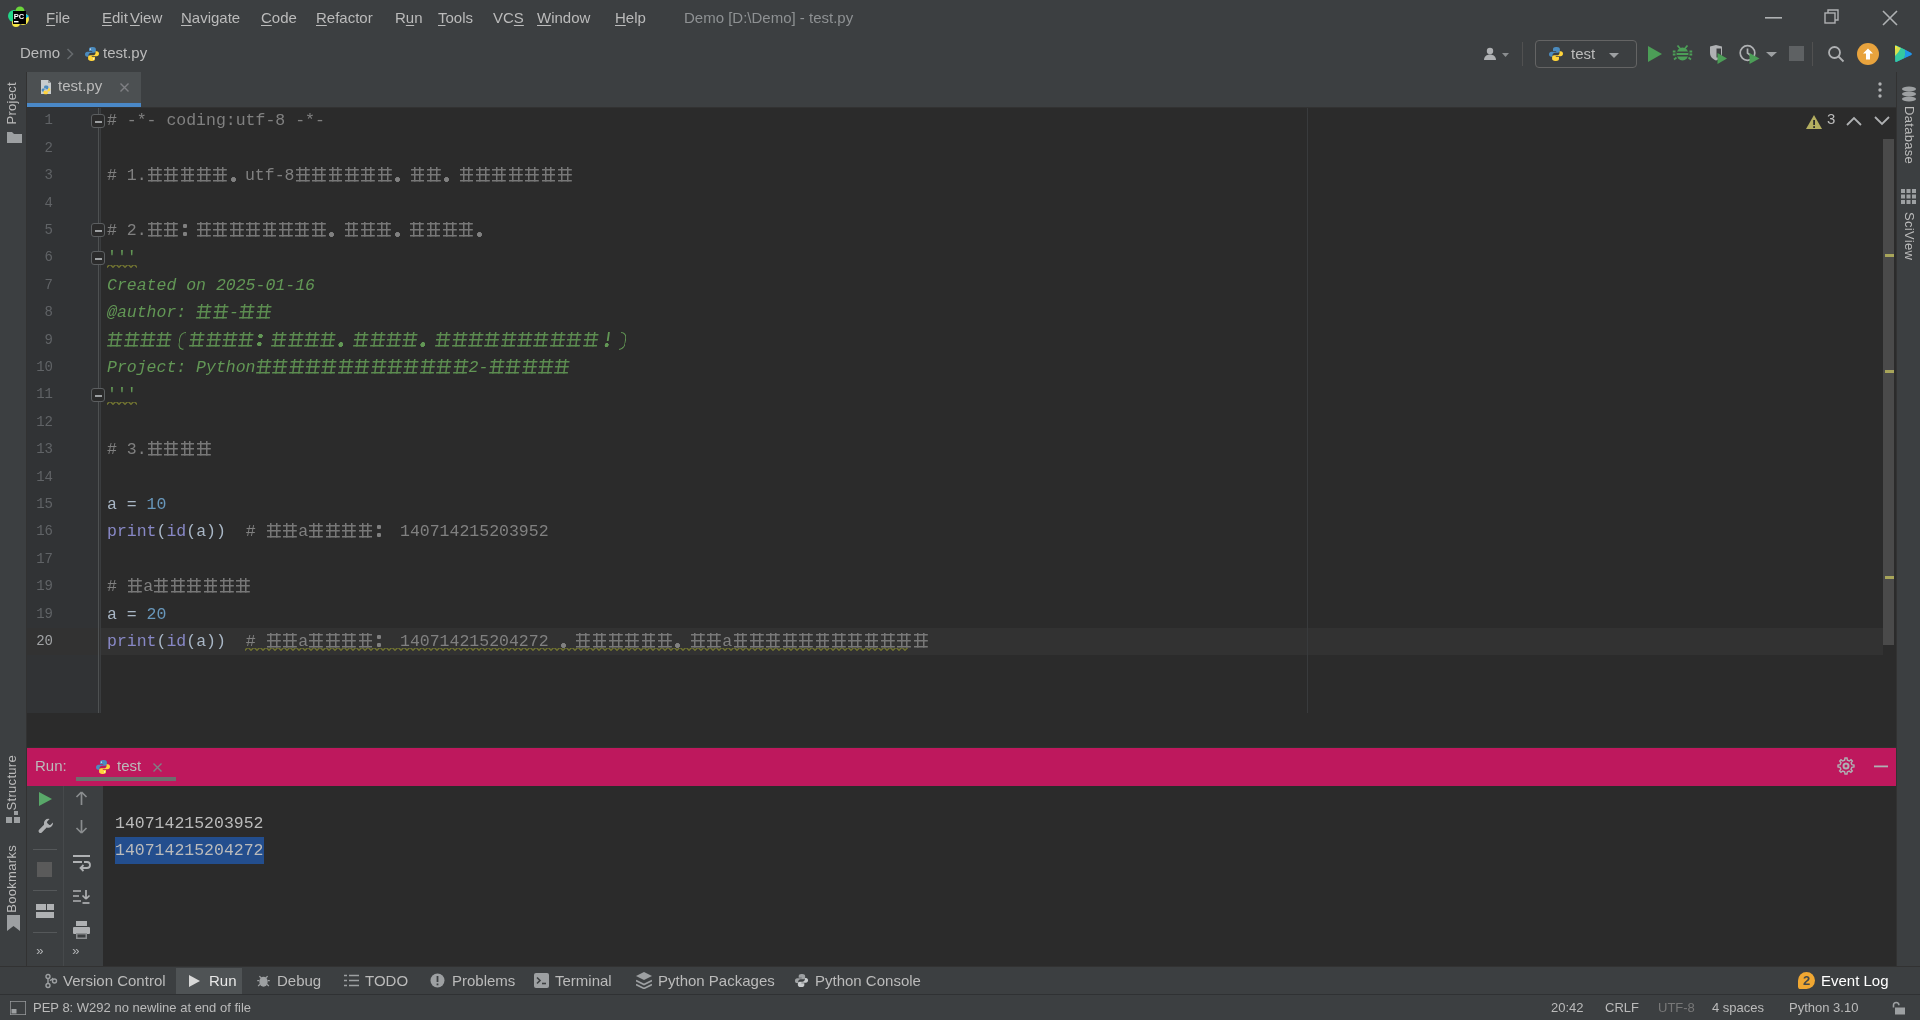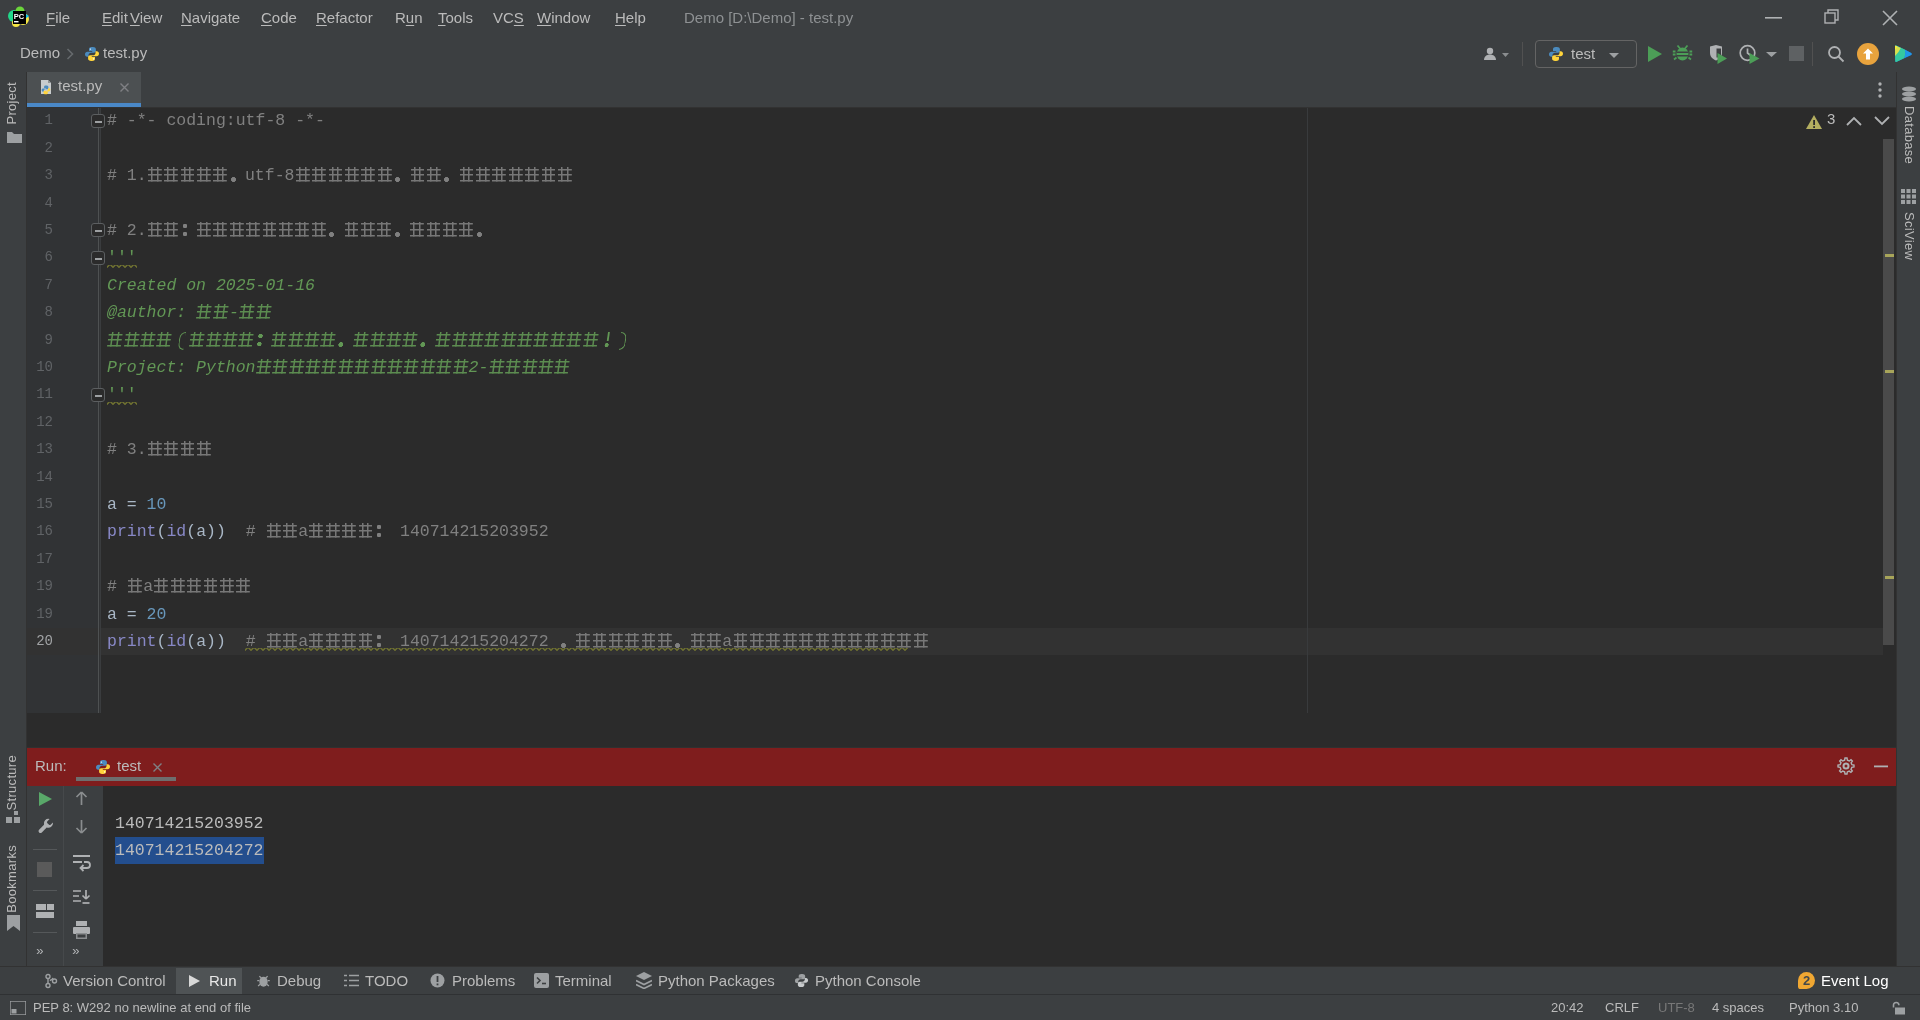--- a/index.html
+++ b/index.html
@@ -54,21 +54,21 @@
  linear-gradient(currentColor,currentColor) 6.5px 0/1.8px 9px no-repeat,
  radial-gradient(circle at 7.4px 13px,currentColor 0 1.8px,transparent 2.2px)}
 .wavy{position:absolute;height:3px;background:
  linear-gradient(45deg,transparent 62%,#6E7030 68%,#6E7030 85%,transparent 91%),
  linear-gradient(-45deg,transparent 62%,#6E7030 68%,#6E7030 85%,transparent 91%);
  background-size:6px 3px}
 
 .fold{position:absolute;left:64px;width:14px;height:14px;border:1px solid #5C5F61;border-radius:3px;background:#2B2B2B}
 .fold::after{content:"";position:absolute;left:3px;top:6px;width:7px;height:1.5px;background:#9DA0A2}
 
-#runhdr{left:27px;top:747px;width:1869px;height:39px;background:#7f1d1d;border-top:1px solid #303030}
+#runhdr{left:27px;top:747px;width:1869px;height:39px;background:#be185d;border-top:1px solid #303030}
 #runbody{left:27px;top:786px;width:1869px;height:180px;background:#3C3F41}
 #console{position:absolute;left:76px;top:0;width:1793px;height:180px;background:#2B2B2B}
 .conline{position:absolute;left:88px;white-space:pre;font-family:"Liberation Mono",monospace;font-size:16.5px;color:#BBBBBB;height:27px;line-height:27px}
 
 #toolwin{left:0;top:966px;width:1920px;height:28px;background:#3C3F41;border-top:1px solid #323232}
 .twb{position:absolute;top:0;height:27px;line-height:27px;color:#BBBBBB;font-size:15px}
 #statusbar{left:0;top:994px;width:1920px;height:26px;background:#3C3F41;border-top:1px solid #2F3133}
 .sbi{position:absolute;top:0;height:25px;line-height:25px;color:#BBBBBB;font-size:13px}
 
 #rightstrip{left:1896px;top:72px;width:24px;height:894px;background:#3C3F41;border-left:1px solid #323232}

